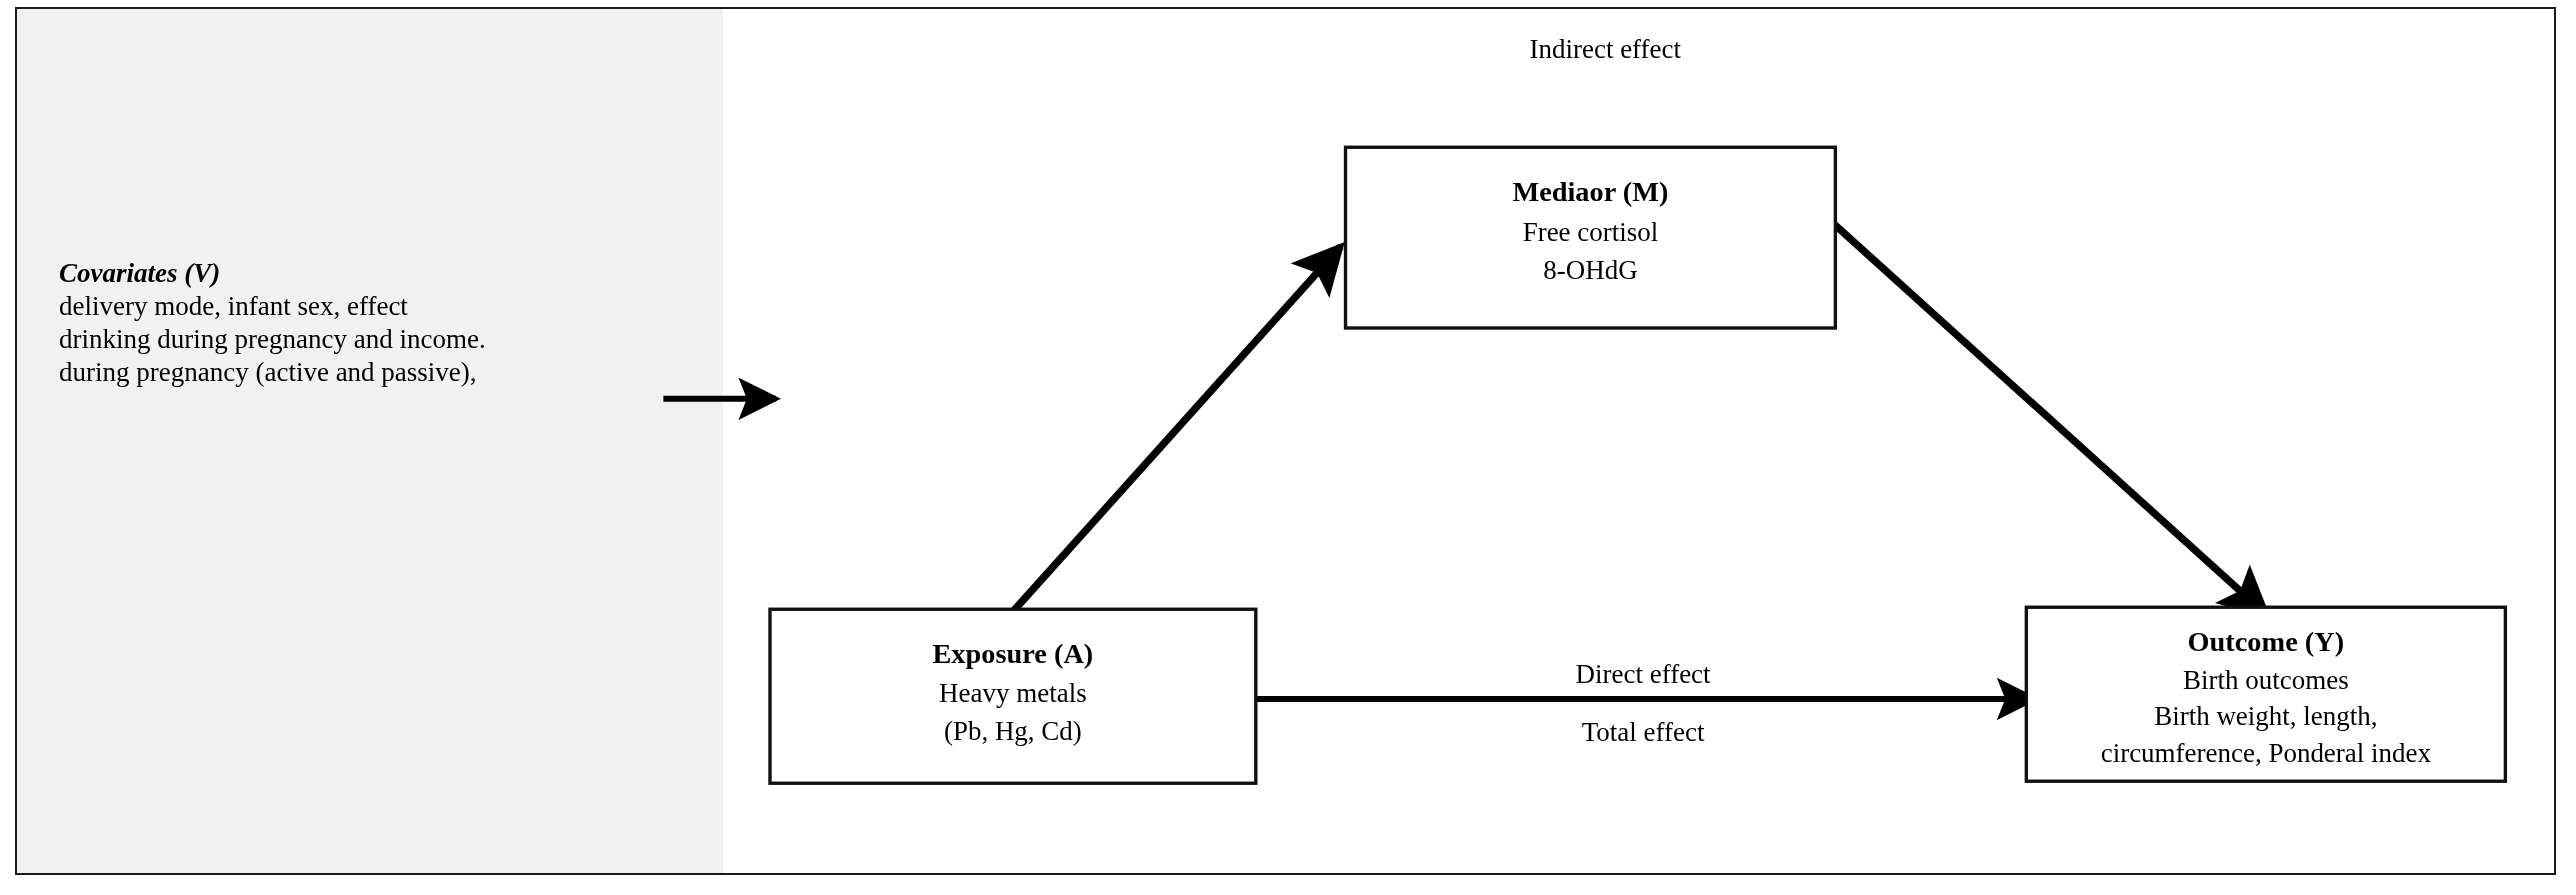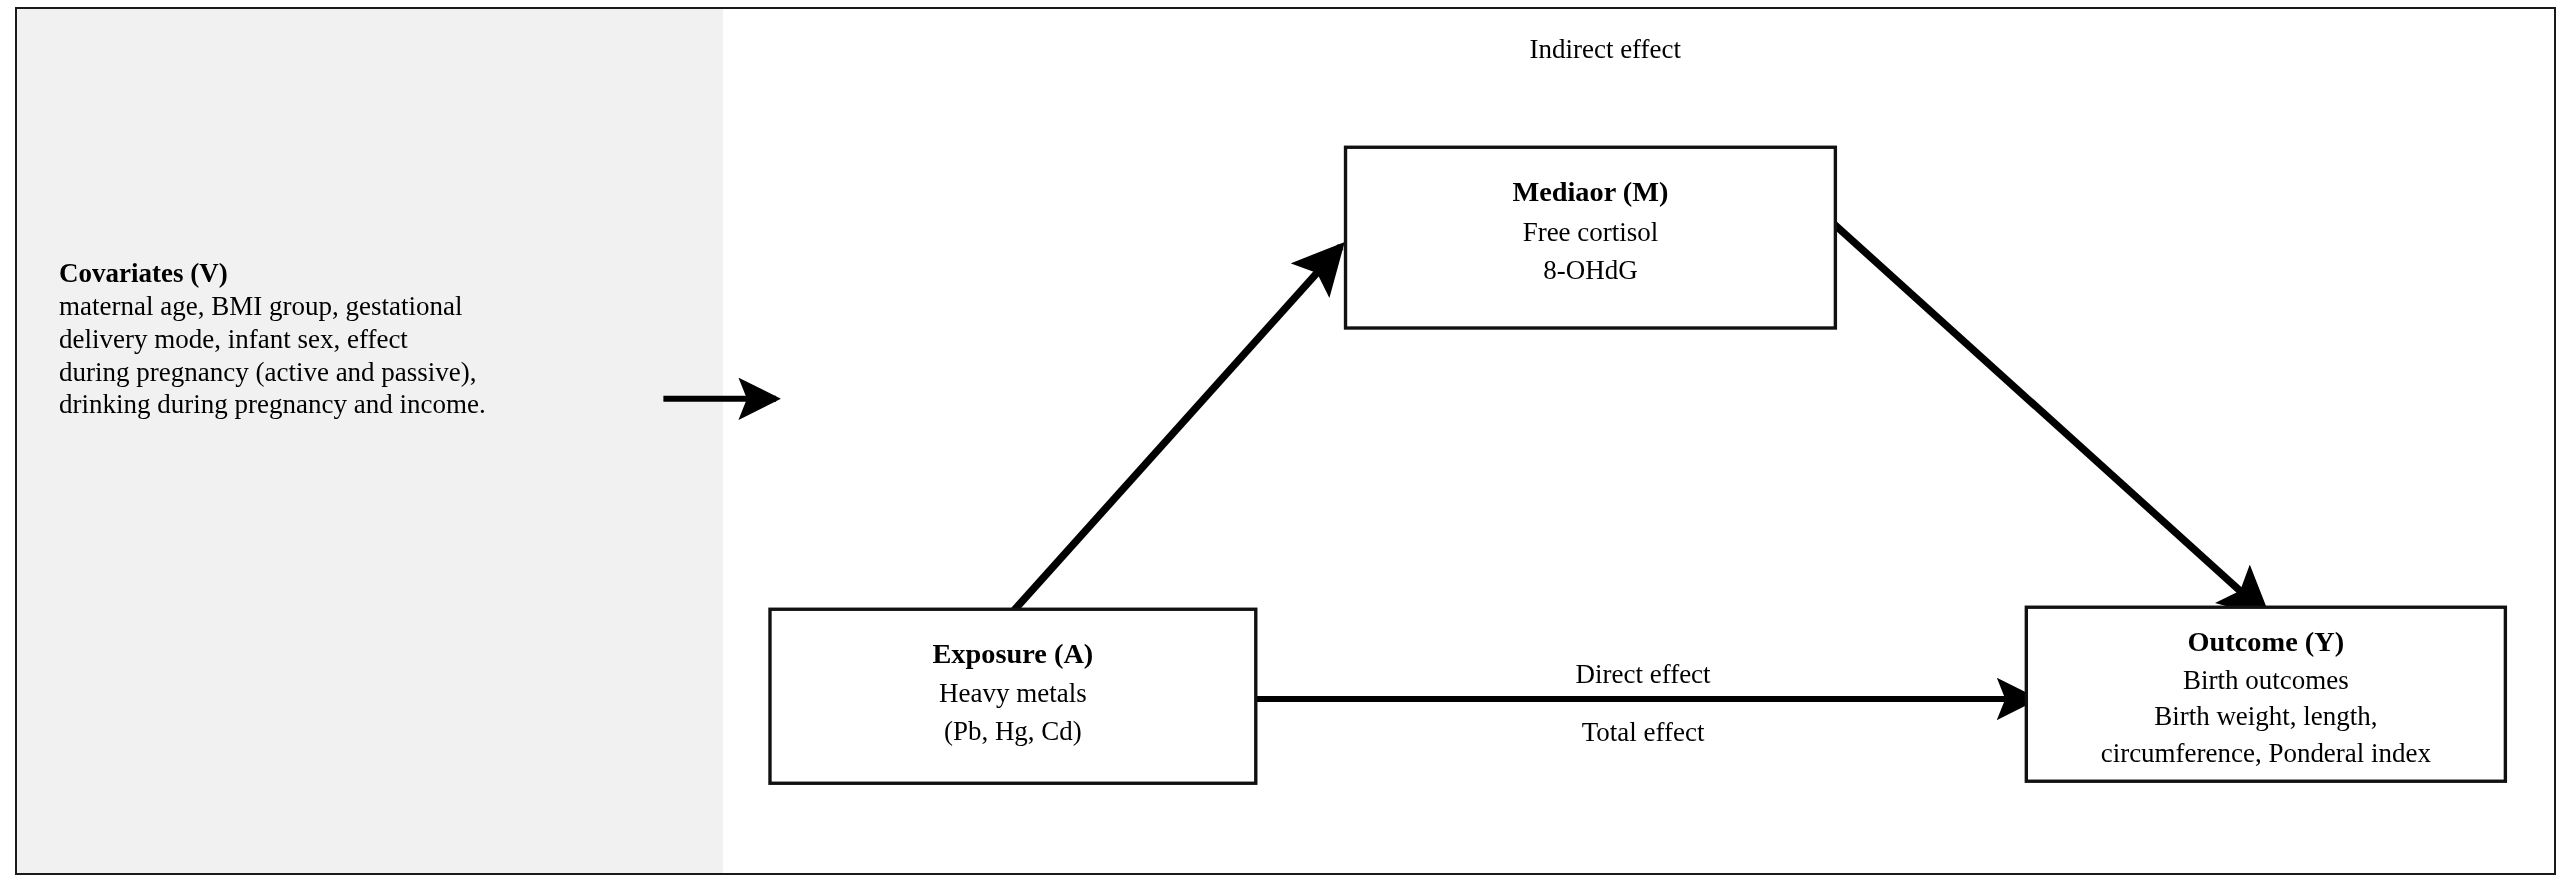--- a/index.html
+++ b/index.html
@@ -45,20 +45,21 @@
     left: 42px;
     top: 248px;
     width: 621px;
   }
   #covariates-title {
     font-weight: bold;
     font-size: 27px;
     line-height: 1.22;
     color: #000000;
     white-space: nowrap;
+    font-style: italic;
   }
   #covariates-body {
     font-size: 27px;
     line-height: 1.22;
     color: #000000;
   }
   
   #diagram-svg {
     position: absolute;
     left: 0;
@@ -98,24 +99,23 @@
 </head>
 <body>
 
 <div id="figure-root">
   <div id="figure-frame">
 
     <div id="covariates-panel">
       <div id="covariates-block">
         <div id="covariates-title">Covariates (V)</div>
         <div id="covariates-body">
-          <div>maternal age, BMI group, gestational</div>
           <div>delivery mode, infant sex, effect</div>
+          <div>drinking during pregnancy and income.</div>
           <div>during pregnancy (active and passive),</div>
-          <div>drinking during pregnancy and income.</div>
         </div>
       </div>
     </div>
 
     <svg id="diagram-svg" viewBox="0 0 3766 1287" preserveAspectRatio="none">
       <defs>
         <marker id="arrowhead" markerWidth="7" markerHeight="7" refX="6.2" refY="3.5" orient="auto" markerUnits="strokeWidth">
           <path d="M0,0 L7,3.5 L0,7 L1.4,3.5 z" fill="#000000"></path>
         </marker>
       </defs>

